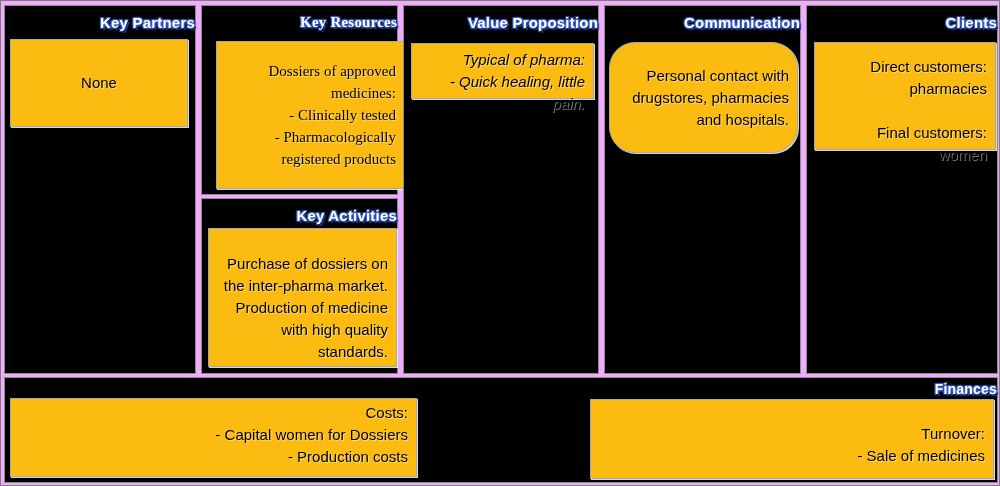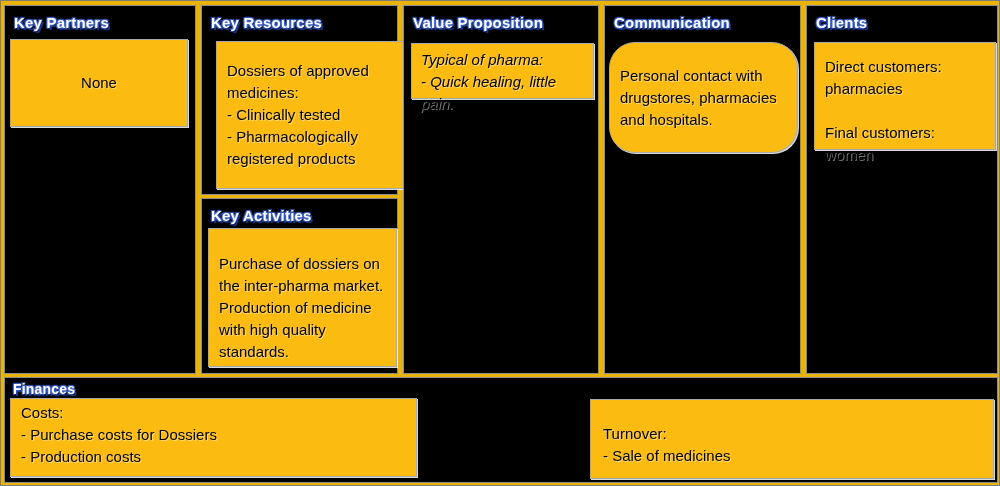--- a/index.html
+++ b/index.html
@@ -3,23 +3,24 @@
 <meta charset="utf-8">
 <style>
   * { margin: 0; padding: 0; box-sizing: border-box; }
   html, body { background: #1a1a1a; }
   body { font-family: "Liberation Sans", "DejaVu Sans", sans-serif; }
 
   .canvas {
     position: relative;
     width: 1000px;
     height: 486px;
-    background: #eab308;
+    background: #f0abfc;
     border: 1px solid #7d7d7d;
     overflow: hidden;
+    text-align: right;
   }
 
   .panel {
     position: absolute;
     background: #000;
     border: 1px solid #8c8c8c;
   }
 
   .panel-title {
     color: #ffffff;
@@ -43,21 +44,21 @@
     font-size: 15px;
     line-height: 22px;
     white-space: pre-line;
     border: 1px solid #a8a8a8;
     box-shadow: 1px 1px 0 rgba(255,255,255,0.85);
     text-shadow: 1px 1px 0 rgba(255,255,255,0.45);
   }
 
   
   #p-key-partners      { left: 3px;   top: 4px;   width: 192px; height: 369px; }
-  #p-key-resources     { left: 200px; top: 4px;   width: 197px; height: 190px; }
+  #p-key-resources     { left: 200px; top: 4px;   width: 197px; height: 190px; font-family: Liberation Serif, serif; }
   #p-key-activities    { left: 200px; top: 197px; width: 197px; height: 176px; }
   #p-value-proposition { left: 402px; top: 4px;   width: 196px; height: 369px; }
   #p-communication     { left: 603px; top: 4px;   width: 197px; height: 369px; }
   #p-clients           { left: 805px; top: 4px;   width: 192px; height: 369px; }
   #p-finances          { left: 3px;   top: 376px; width: 994px; height: 106px; }
 
   
   #n-key-partners      { left: 5px;  top: 33px; width: 178px; height: 88px;
                          display: flex; align-items: center; justify-content: center; }
   #n-key-resources     { left: 6px;  top: 35px; width: 189px; height: 148px; padding: 18px 8px 0 10px; margin-left: 8px; }
@@ -115,19 +116,19 @@
     <div class="panel-title">Clients</div>
     <div class="note" id="n-clients">Direct customers:
 pharmacies
 
 Final customers: women</div>
   </div>
 
   <div class="panel" id="p-finances">
     <div class="panel-title small">Finances</div>
     <div class="note" id="n-costs">Costs:
-- Purchase costs for Dossiers
+- Capital women for Dossiers
 - Production costs</div>
     <div class="note" id="n-turnover">Turnover:
 - Sale of medicines</div>
   </div>
 
 </div>
 
 </body></html>

